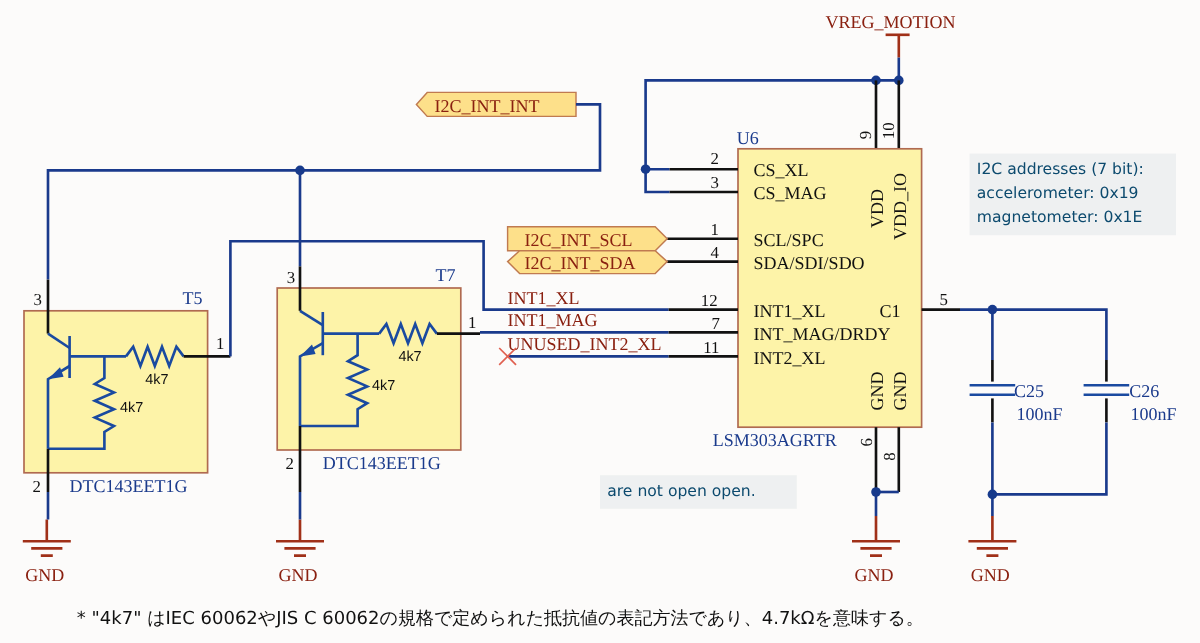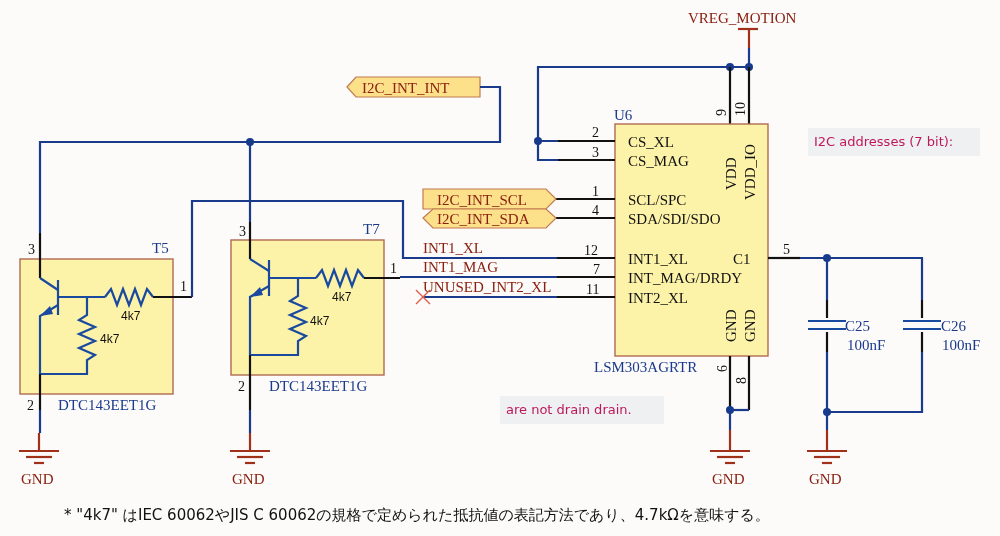--- a/index.html
+++ b/index.html
@@ -9,21 +9,21 @@
   .pin { stroke:#111; stroke-width:2.2; fill:none; }
   .pwr { stroke:#a03018; stroke-width:2.2; fill:none; }
   .dot { fill:#173a8c; }
   .comp { fill:#fdf3a8; stroke:#b06a50; stroke-width:1.4; }
   .sym { stroke:#1a4aa0; stroke-width:2.2; fill:none; }
   .t-blue { fill:#1a3a8c; font-family:"Liberation Serif", serif; font-size:15px; }
   .t-red { fill:#8a2010; font-family:"Liberation Serif", serif; font-size:15px; }
   .t-blk { fill:#111; font-family:"Liberation Serif", serif; font-size:15px; }
   .t-pinnum { fill:#111; font-family:"Liberation Serif", serif; font-size:14px; }
   .t-res { fill:#111; font-family:"Liberation Sans", sans-serif; font-size:12px; }
-  .note { position:absolute; background:#eef0f1; font-family:"DejaVu Sans", sans-serif; font-size:13px; color:#be185d; line-height:20px; padding:4px 6px; }
+  .note { position:absolute; background:#eef0f1; font-family:"DejaVu Sans", sans-serif; font-size:13px; color:#0c4a6e; line-height:20px; padding:4px 6px; }
   .footnote { position:absolute; left:64px; top:506px; font-family:"DejaVu Sans", sans-serif; font-size:15px; color:#111; white-space:nowrap; }
   .port { fill:#fde08a; stroke:#c07a50; stroke-width:1.2; }
 </style>
 </head>
 <body>
 
 <svg width="1000" height="536" viewBox="0 0 1000 536">
 
   <g>
     <line class="pwr" x1="738" y1="29" x2="758" y2="29"></line>
@@ -210,19 +210,21 @@
     <polyline class="sym" points="298,278 298,296 290,301 306,308 290,315 306,322 290,329 306,336 298,341 298,355 250,355"></polyline>
     <text class="t-res" x="332" y="301">4k7</text>
     <text class="t-res" x="310" y="325">4k7</text>
     <line class="pin" x1="250" y1="355" x2="250" y2="410"></line>
     <line class="wire" x1="250" y1="410" x2="250" y2="433"></line>
   </g>
 </svg>
 
 <div class="note" style="left:808px; top:128px; width:160px;">
   <div>I2C addresses (7 bit):</div>
+  <div>accelerometer: 0x19</div>
+  <div>magnetometer: 0x1E</div>
 </div>
 
 <div class="note" style="left:500px; top:396px; width:152px;">
-  <div>are not drain drain.</div>
+  <div>are not open open.</div>
 </div>
 
 <div class="footnote">* "4k7" はIEC 60062やJIS C 60062の規格で定められた抵抗値の表記方法であり、4.7kΩを意味する。</div>
 
 </body></html>

